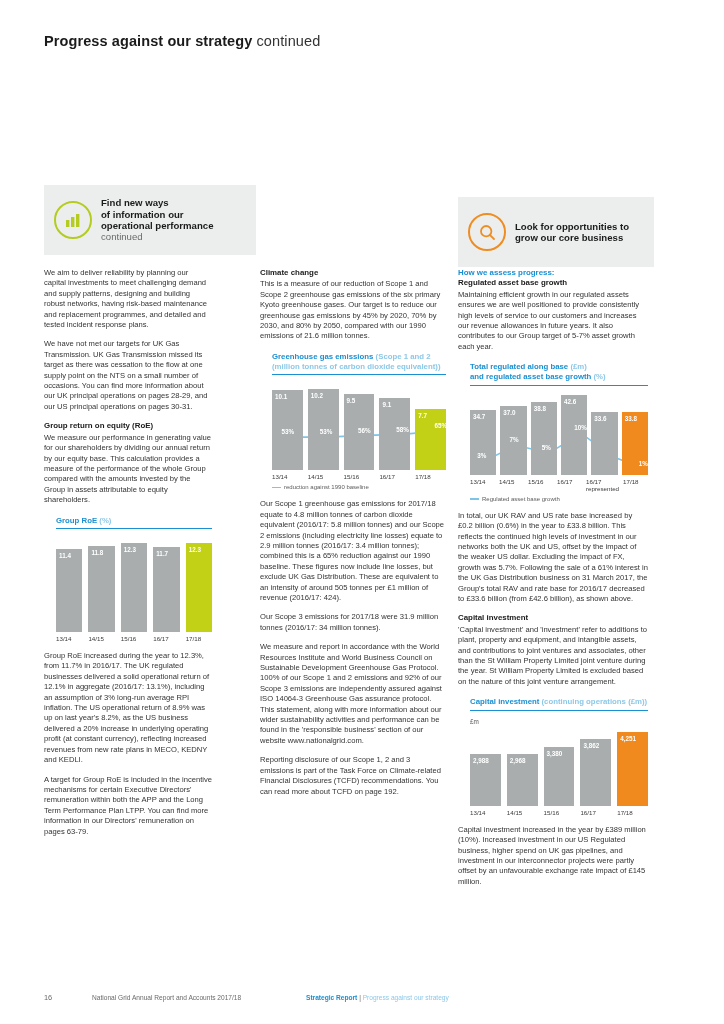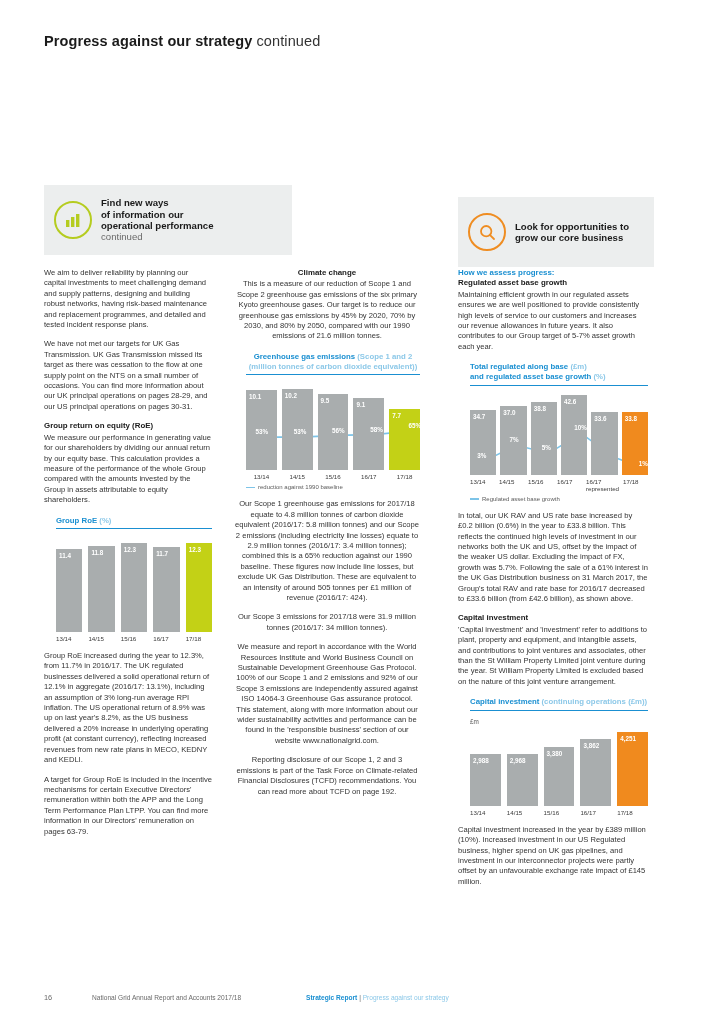--- a/index.html
+++ b/index.html
@@ -16,35 +16,35 @@
     position:absolute;left:44px;top:33px;
     font-size:14.5px;font-weight:400;color:#333;letter-spacing:.1px;
   }
   .page-header b{font-weight:bold;color:#1b1b1b;}
 
   
   .banner{
     position:absolute;background:#eceeee;height:70px;
     display:flex;align-items:center;padding-left:10px;box-sizing:border-box;
   }
-  #banner-left{left:44px;top:185px;width:248px;}
+  #banner-left{left:44px;top:185px;width:212px;}
   #banner-right{left:458px;top:185px;width:196px;margin-top:12px;}
   .banner-icon{
     width:34px;height:34px;border-radius:50%;border:2px solid #b5cc1f;
     display:flex;align-items:center;justify-content:center;flex:0 0 auto;
     background:#eceeee;margin-right:9px;
   }
   #banner-right .banner-icon{border-color:#ef8d22;}
   .banner-text{font-size:9.6px;line-height:11.3px;font-weight:bold;color:#1b1b1b;}
   .banner-text .cont{font-weight:normal;color:#6a6a6a;}
 
   
   .col{position:absolute;width:168px;}
   #col1{left:44px;top:268px;}
-  #col2{left:234px;top:268px;width:186px;text-align:center;}
+  #col2{left:260px;top:268px;width:186px;}
   #col3{left:458px;top:268px;width:190px;}
 
   p{margin:0 0 9px 0;font-size:7.6px;line-height:10.4px;color:#333;}
   h3{margin:0 0 1px 0;font-size:7.9px;line-height:10.4px;font-weight:bold;color:#1b1b1b;}
   .blue-head{font-size:7.9px;line-height:10.4px;font-weight:bold;color:#1a8fd1;margin:0;}
 
   
   .chart-block{margin:10px 0 9px 12px;}
   .chart-title{
     font-size:7.8px;font-weight:bold;color:#1a8fd1;line-height:10px;

